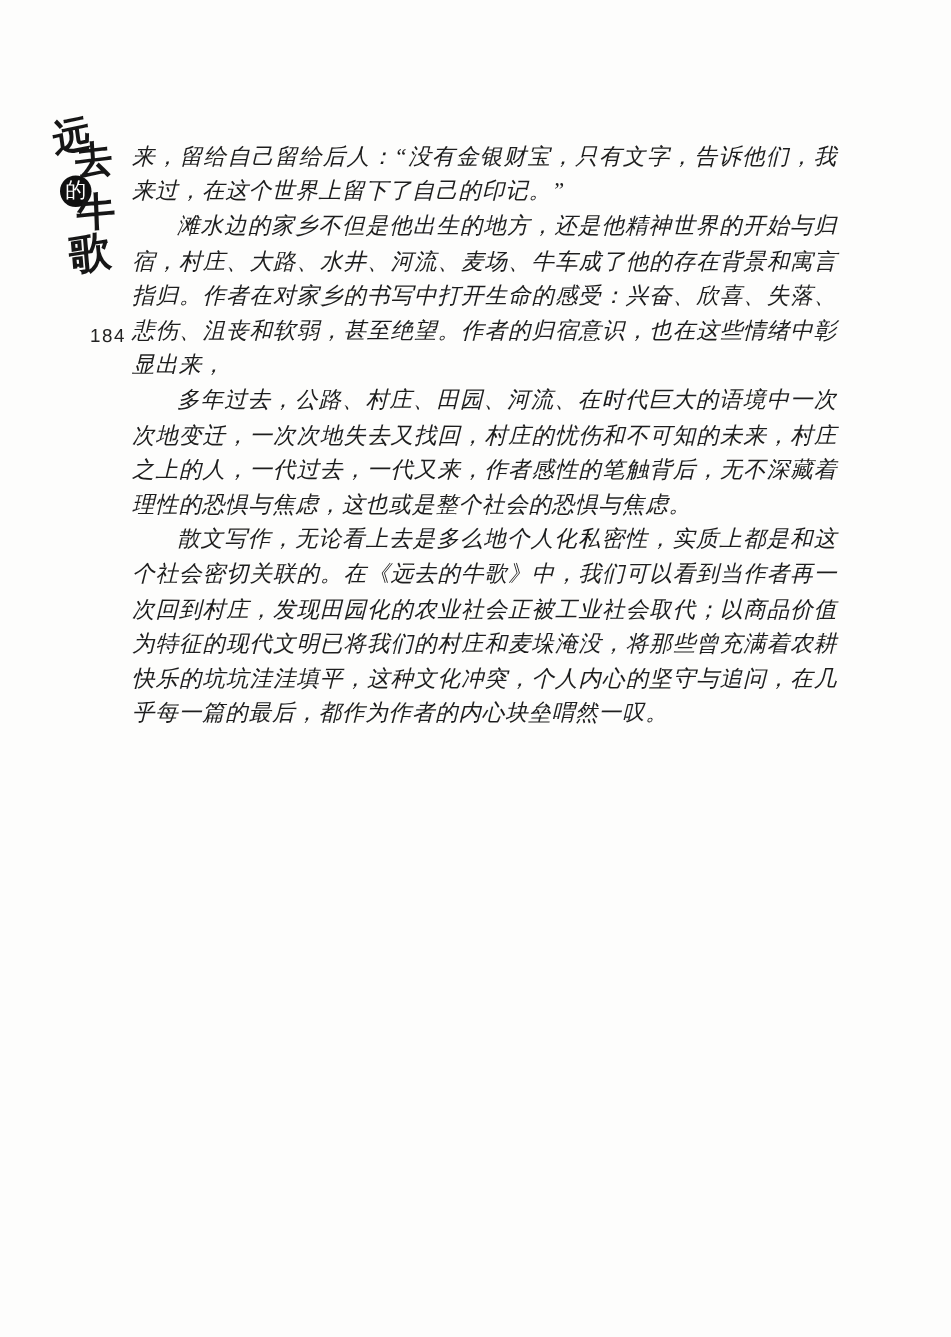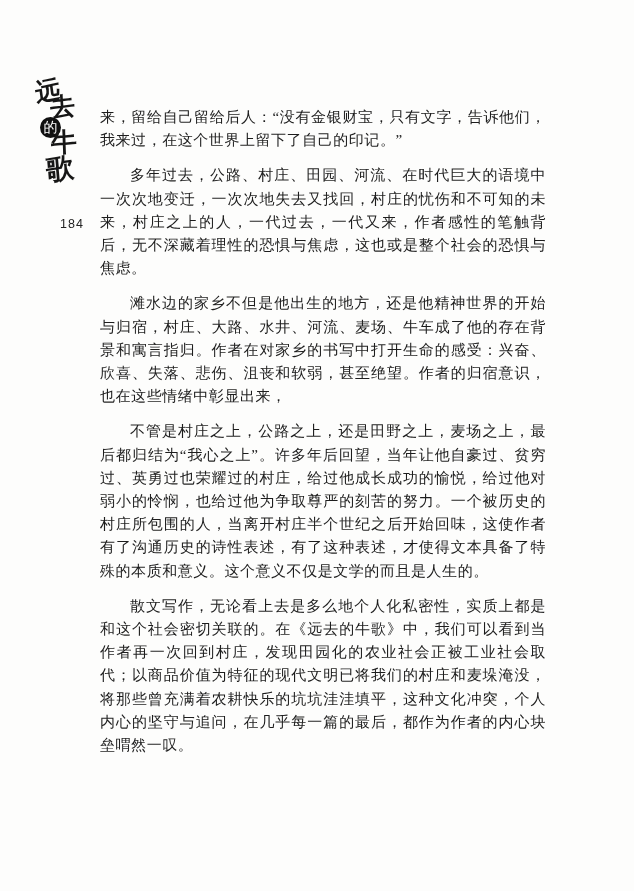--- a/index.html
+++ b/index.html
@@ -69,23 +69,24 @@
     top: 94px;
     width: 470px;
     color: #1d1d1d;
     font-size: 15px;
     line-height: 23.2px;
     letter-spacing: 0.55px;
     text-align: justify;
     text-justify: inter-ideograph;
   }
   .content p {
-    margin: 12px;
+    margin: 0;
     padding: 0;
     text-indent: 2em;
+    font-style: italic;
   }
   .content p.no-indent {
     text-indent: 0;
   }
 </style>
 </head>
 <body>
 
 <div class="page">
 
@@ -94,19 +95,18 @@
     <span class="cal-char c1">去</span>
     <span class="cal-circle">的</span>
     <span class="cal-char c3">牛</span>
     <span class="cal-char c4">歌</span>
   </div>
 
   <div class="page-number">184</div>
 
   <div class="content">
     <p class="no-indent">来，留给自己留给后人：“没有金银财宝，只有文字，告诉他们，我来过，在这个世界上留下了自己的印记。”</p>
+    <p>滩水边的家乡不但是他出生的地方，还是他精神世界的开始与归宿，村庄、大路、水井、河流、麦场、牛车成了他的存在背景和寓言指归。作者在对家乡的书写中打开生命的感受：兴奋、欣喜、失落、悲伤、沮丧和软弱，甚至绝望。作者的归宿意识，也在这些情绪中彰显出来，</p>
     <p>多年过去，公路、村庄、田园、河流、在时代巨大的语境中一次次地变迁，一次次地失去又找回，村庄的忧伤和不可知的未来，村庄之上的人，一代过去，一代又来，作者感性的笔触背后，无不深藏着理性的恐惧与焦虑，这也或是整个社会的恐惧与焦虑。</p>
-    <p>滩水边的家乡不但是他出生的地方，还是他精神世界的开始与归宿，村庄、大路、水井、河流、麦场、牛车成了他的存在背景和寓言指归。作者在对家乡的书写中打开生命的感受：兴奋、欣喜、失落、悲伤、沮丧和软弱，甚至绝望。作者的归宿意识，也在这些情绪中彰显出来，</p>
-    <p>不管是村庄之上，公路之上，还是田野之上，麦场之上，最后都归结为“我心之上”。许多年后回望，当年让他自豪过、贫穷过、英勇过也荣耀过的村庄，给过他成长成功的愉悦，给过他对弱小的怜悯，也给过他为争取尊严的刻苦的努力。一个被历史的村庄所包围的人，当离开村庄半个世纪之后开始回味，这使作者有了沟通历史的诗性表述，有了这种表述，才使得文本具备了特殊的本质和意义。这个意义不仅是文学的而且是人生的。</p>
     <p>散文写作，无论看上去是多么地个人化私密性，实质上都是和这个社会密切关联的。在《远去的牛歌》中，我们可以看到当作者再一次回到村庄，发现田园化的农业社会正被工业社会取代；以商品价值为特征的现代文明已将我们的村庄和麦垛淹没，将那些曾充满着农耕快乐的坑坑洼洼填平，这种文化冲突，个人内心的坚守与追问，在几乎每一篇的最后，都作为作者的内心块垒喟然一叹。</p>
   </div>
 
 </div>
 
 </body></html>

